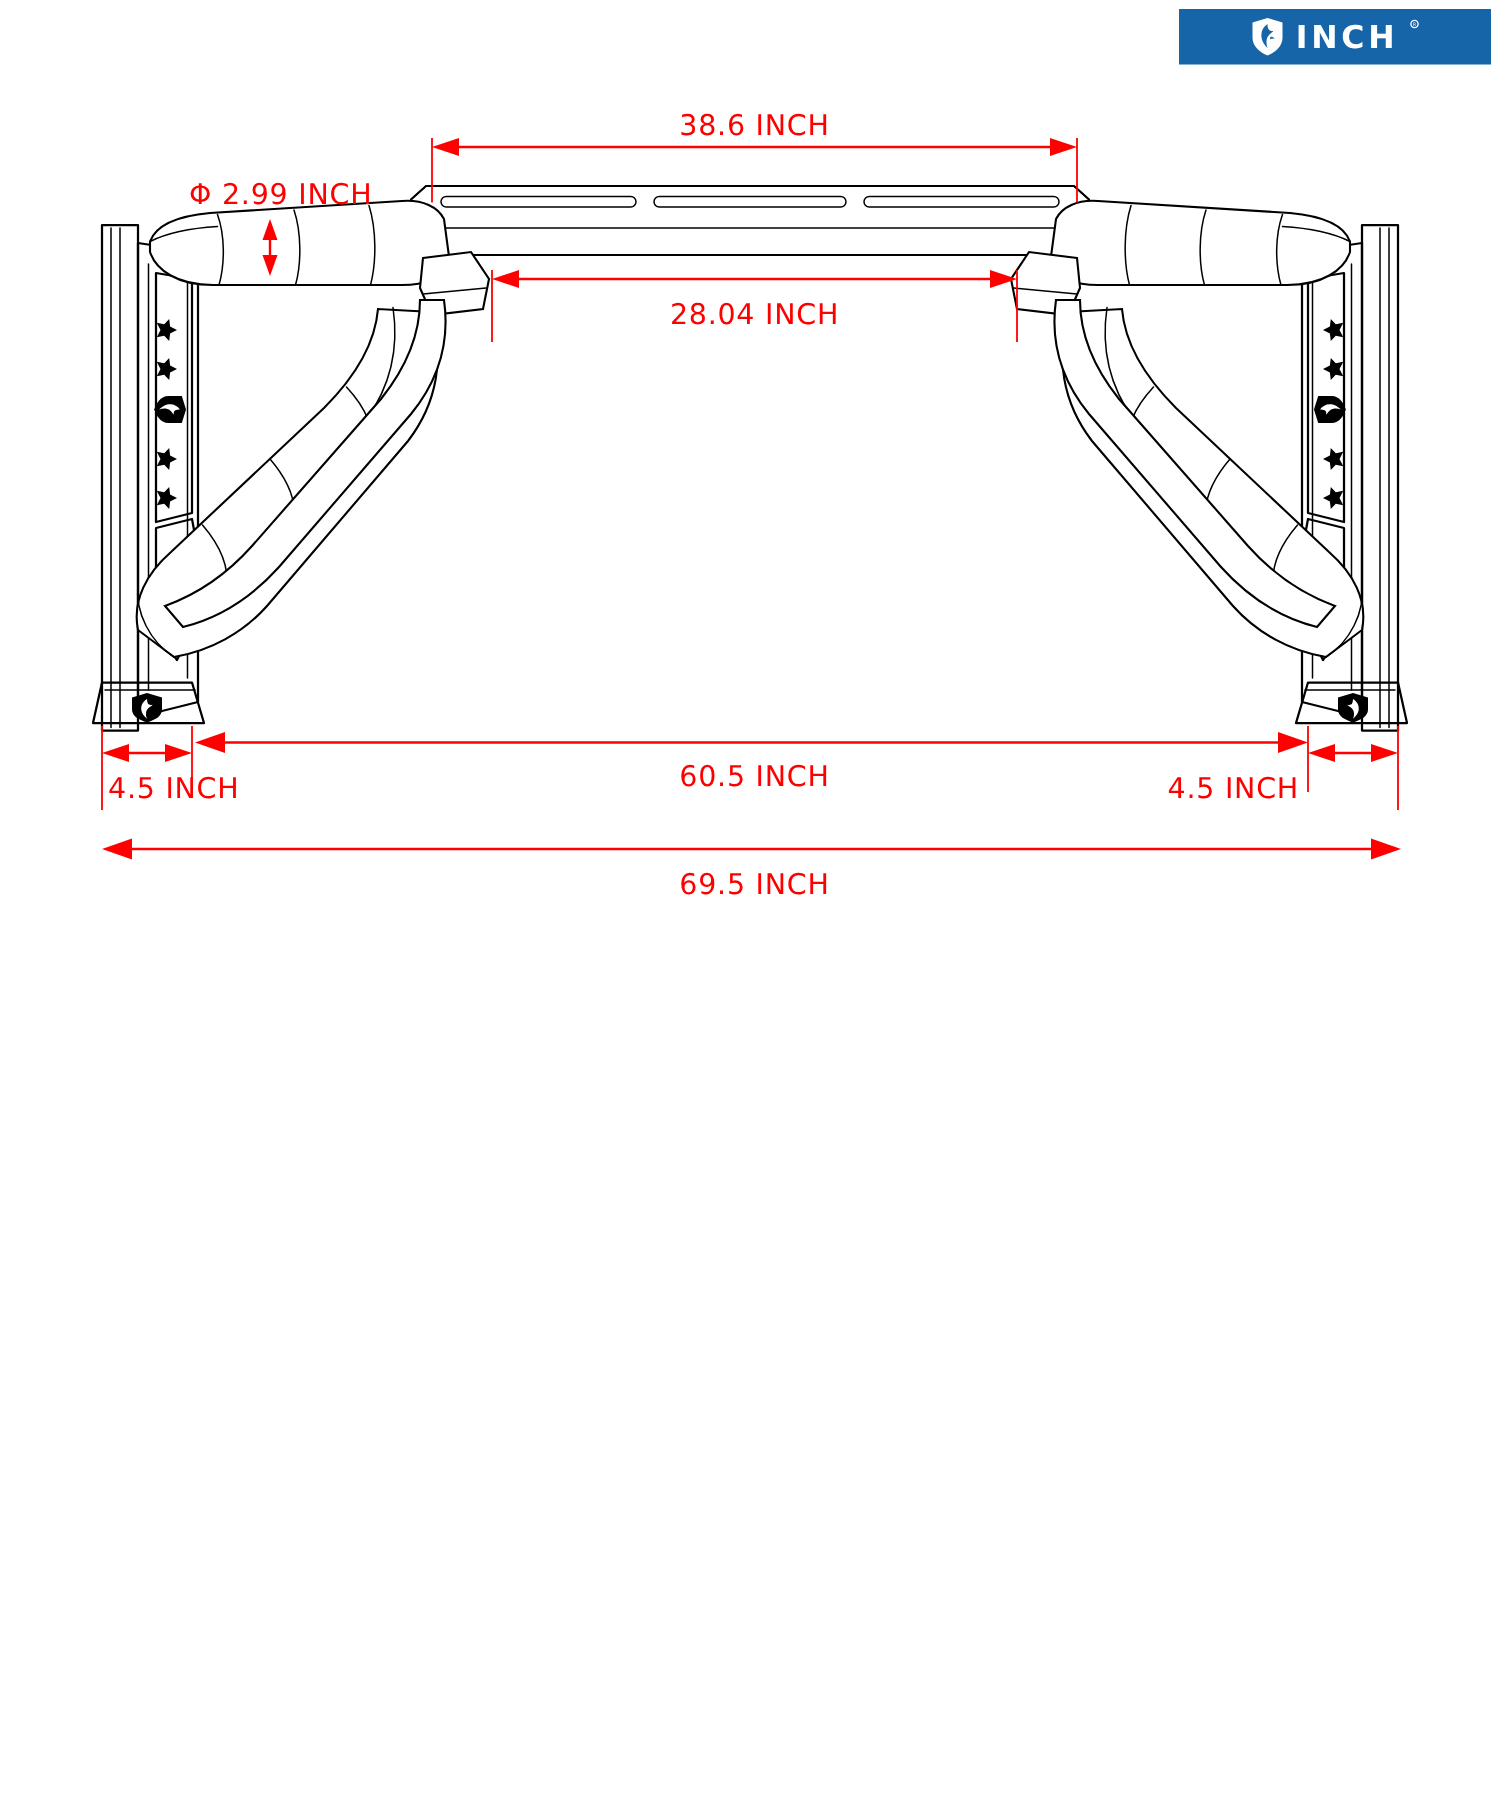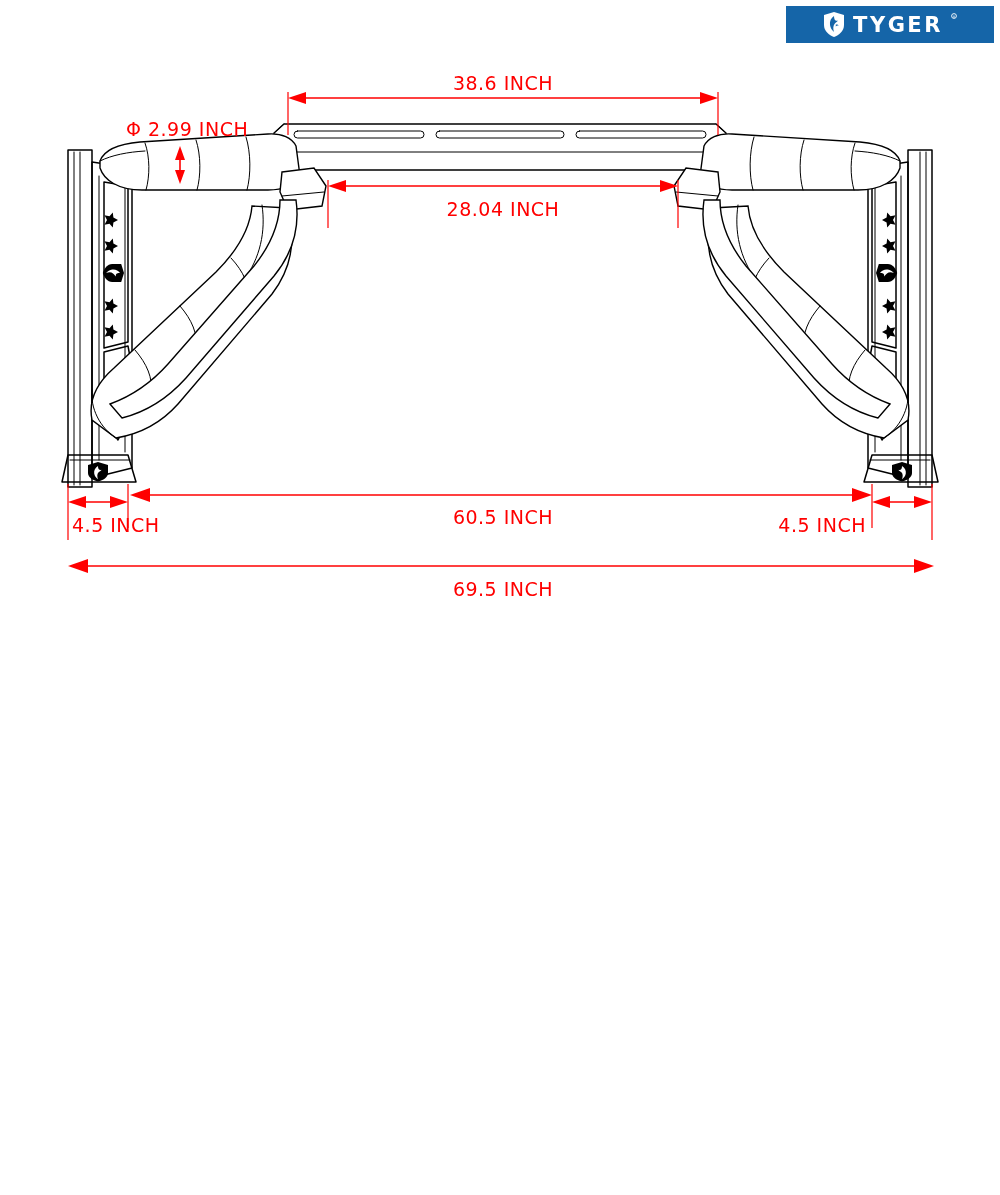--- a/index.html
+++ b/index.html
@@ -28,21 +28,21 @@
 
 <div id="root">
 
   <div class="logo-box" style="left:786px;top:6px;width:208px;height:37px;">
     <svg width="24" height="27" viewBox="0 0 24 27">
       <path d="M12 1 L22 4 L22 14 C22 20 17 24 12 26 C7 24 2 20 2 14 L2 4 Z" fill="#ffffff"></path>
       <path d="M12 5 C9 7 7.5 10 8 14 C8.4 17 10 19 12 21 C11 18 11 15 12.5 13
                C13.5 11.5 15 11 16 9.5 C14.6 10 13.3 9.6 12.6 8.4 C12.2 7.5 12 6.2 12 5 Z" fill="#1565a8"></path>
       <path d="M13.8 13.6 C15 13.2 16.2 13.6 16.8 14.8 C15.6 14.4 14.6 14.6 13.8 15.4 Z" fill="#1565a8"></path>
     </svg>
-    <span class="logo-word">TYGER</span>
+    <span class="logo-word">INCH</span>
     <svg width="8" height="30" viewBox="0 0 8 30">
       <circle cx="4" cy="6" r="2.4" fill="none" stroke="#ffffff" stroke-width="0.9"></circle>
       <text x="4" y="7.6" font-size="3.2" fill="#ffffff" text-anchor="middle" font-family="DejaVu Sans, sans-serif">R</text>
     </svg>
   </div>
 
   <svg width="1000" height="620" style="position:absolute;left:0;top:0;">
 
     <g>
       <path class="blk" d="M68 150 L68 487 L92 487 L92 150 Z"></path>

